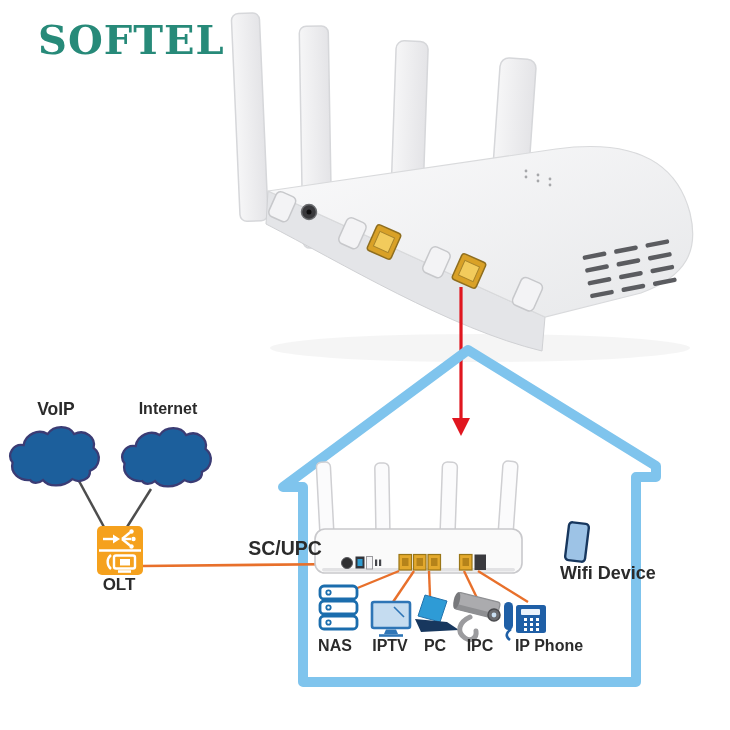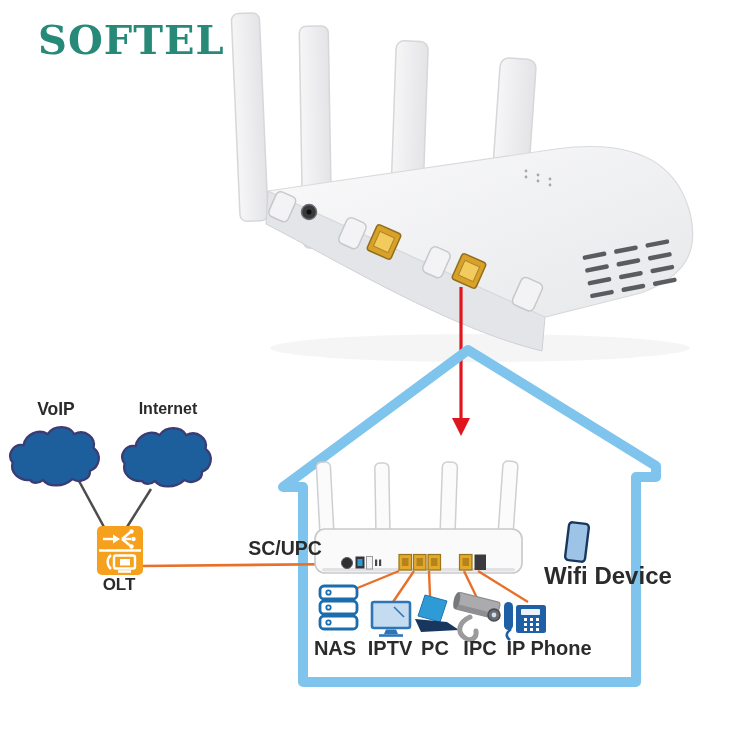--- a/index.html
+++ b/index.html
@@ -17,22 +17,22 @@
   .logo{
     position:absolute;left:38px;top:20px;
     font-family:"DejaVu Serif","Liberation Serif",serif;
     font-weight:700;font-size:40px;letter-spacing:1px;color:#278a79;line-height:1;
   }
   .ont-label{left:438px;top:432px;font-size:20.5px;letter-spacing:.5px;}
   .voip-label{left:56px;top:401px;font-size:17.5px;}
   .internet-label{left:168px;top:401px;font-size:16px;}
   .olt-label{left:119px;top:576px;font-size:17px;}
   .scupc-label{left:243px;top:539px;font-size:19.5px;margin-left:42px;}
-  .dev-label{top:638px;font-size:20px;}
-  .wifi-label{left:544px;top:564px;font-size:24px;}
+  .dev-label{top:638px;font-size:16px;}
+  .wifi-label{left:560px;top:564px;font-size:18px;}
 </style>
 </head>
 <body>
 
 <div class="stage">
 
 <svg width="730" height="730" viewBox="0 0 730 730">
   <defs>
     <linearGradient id="bodyGrad" x1="0" y1="0" x2="1" y2="1">
       <stop offset="0" stop-color="#fafafb"></stop>

